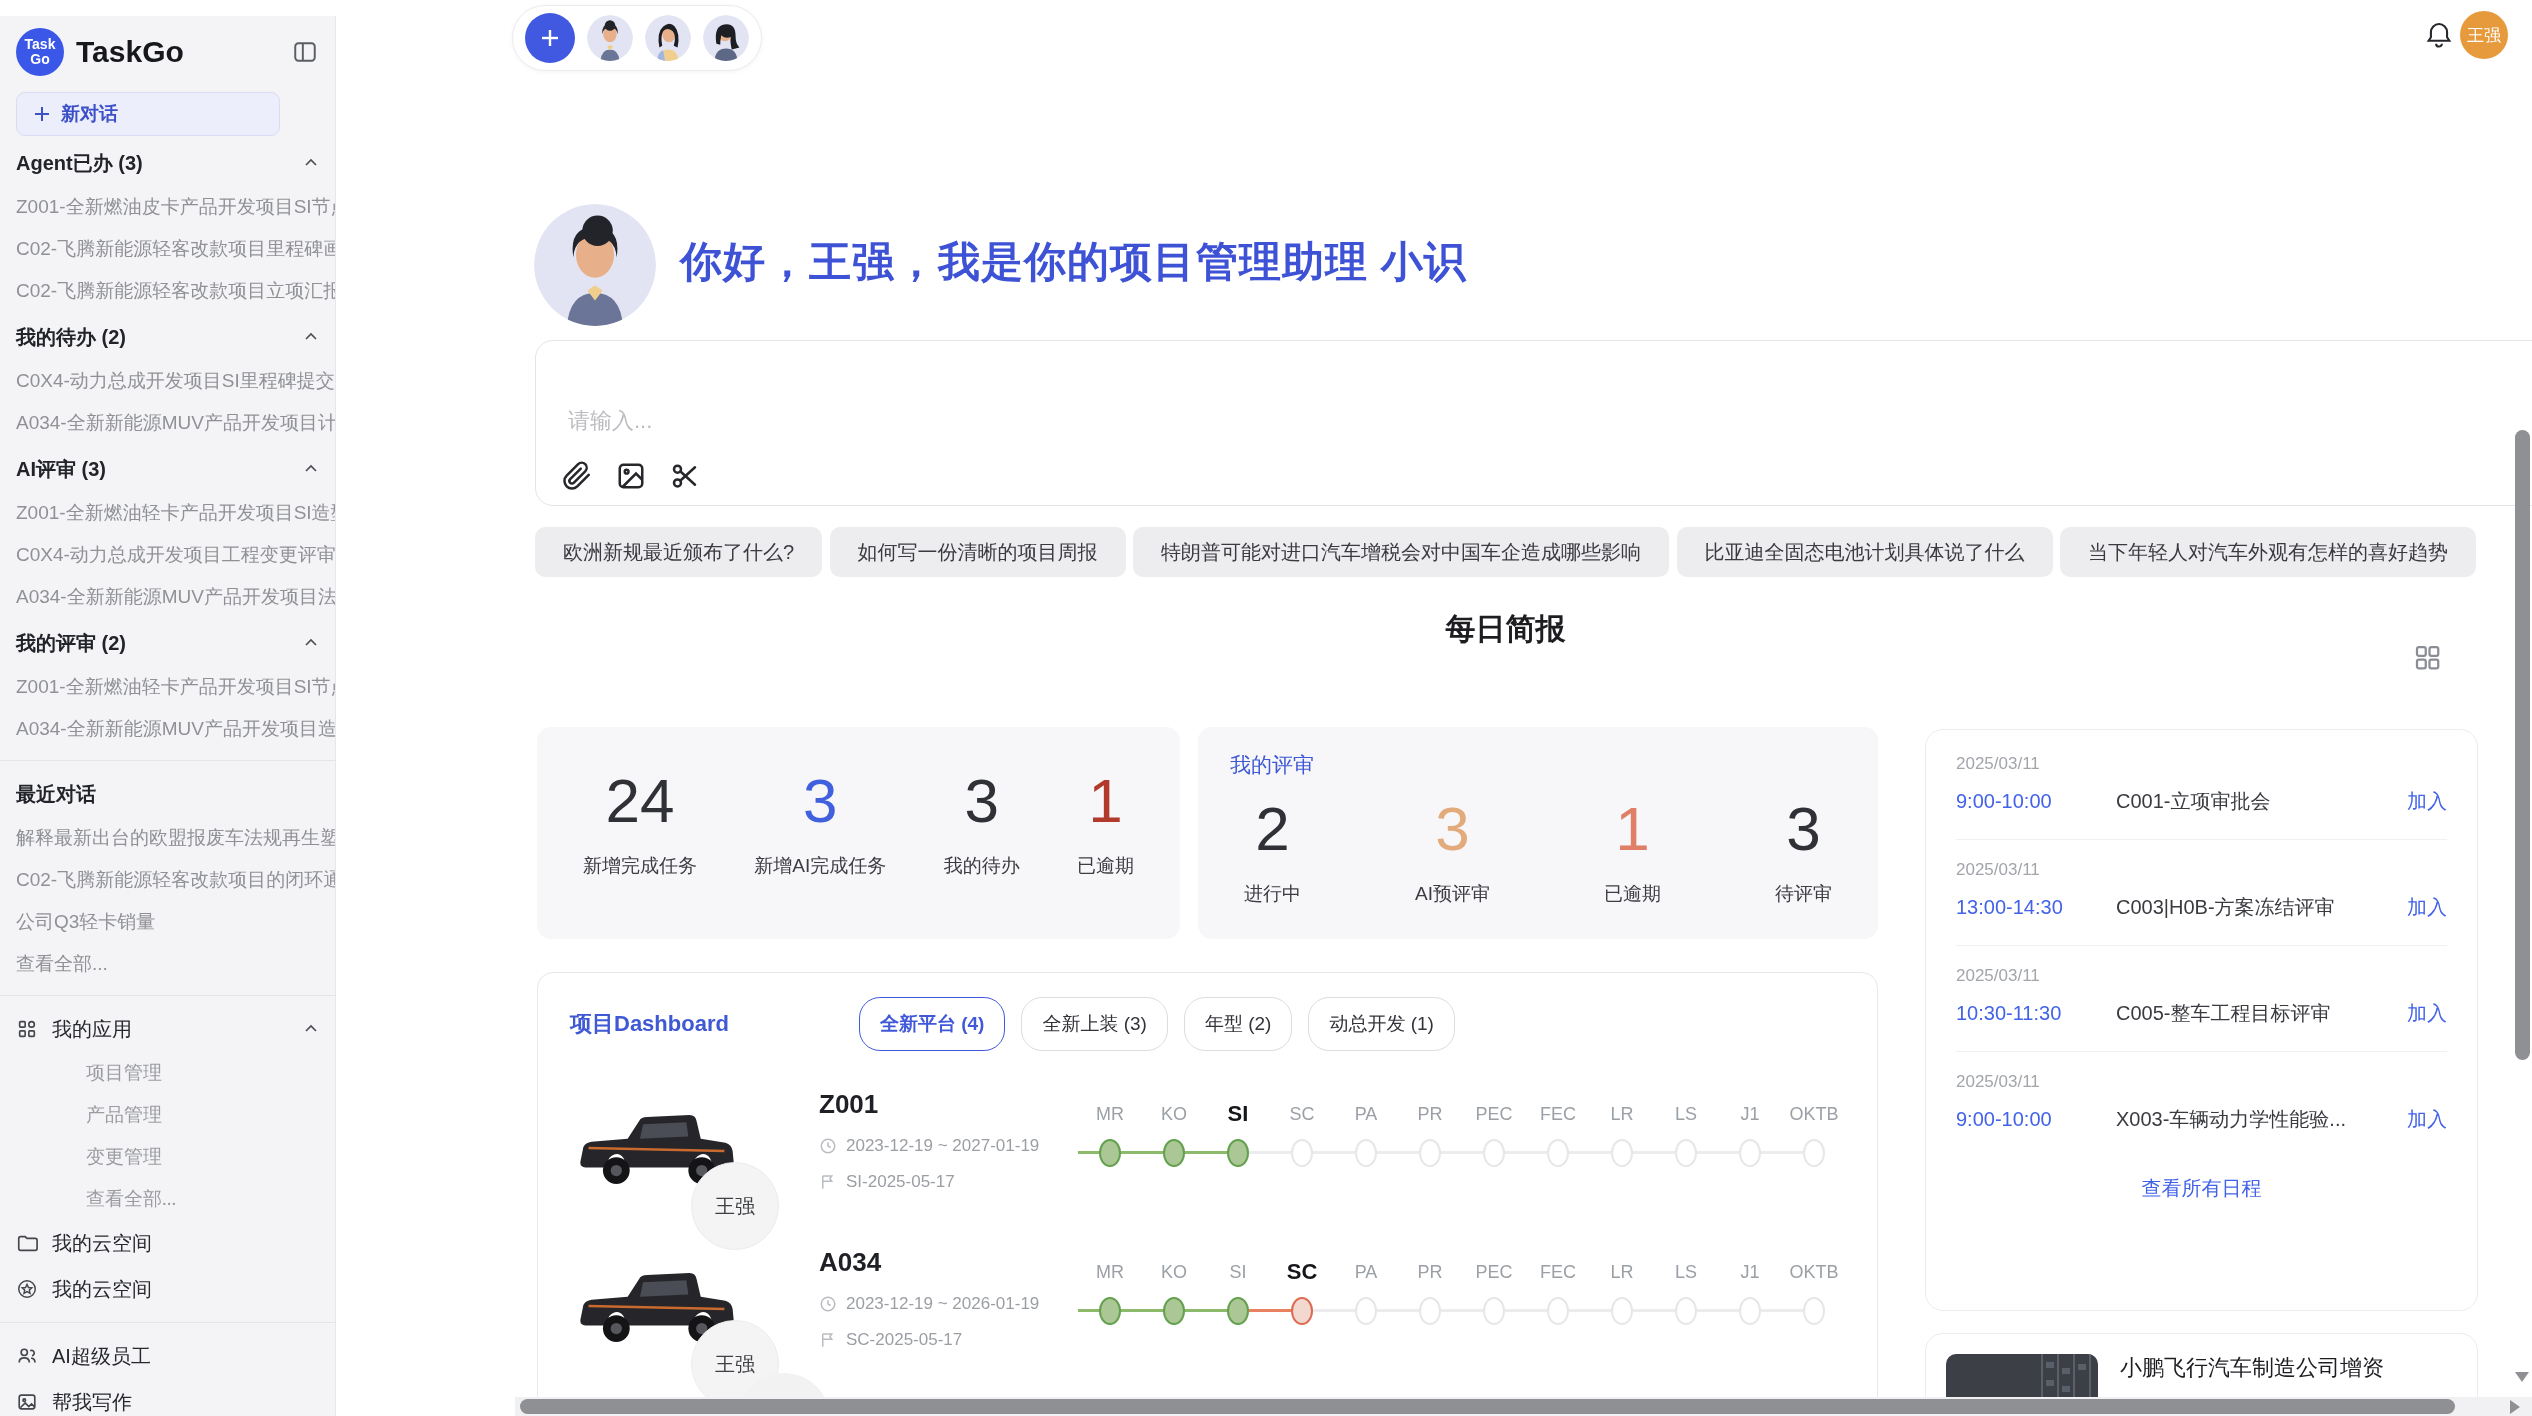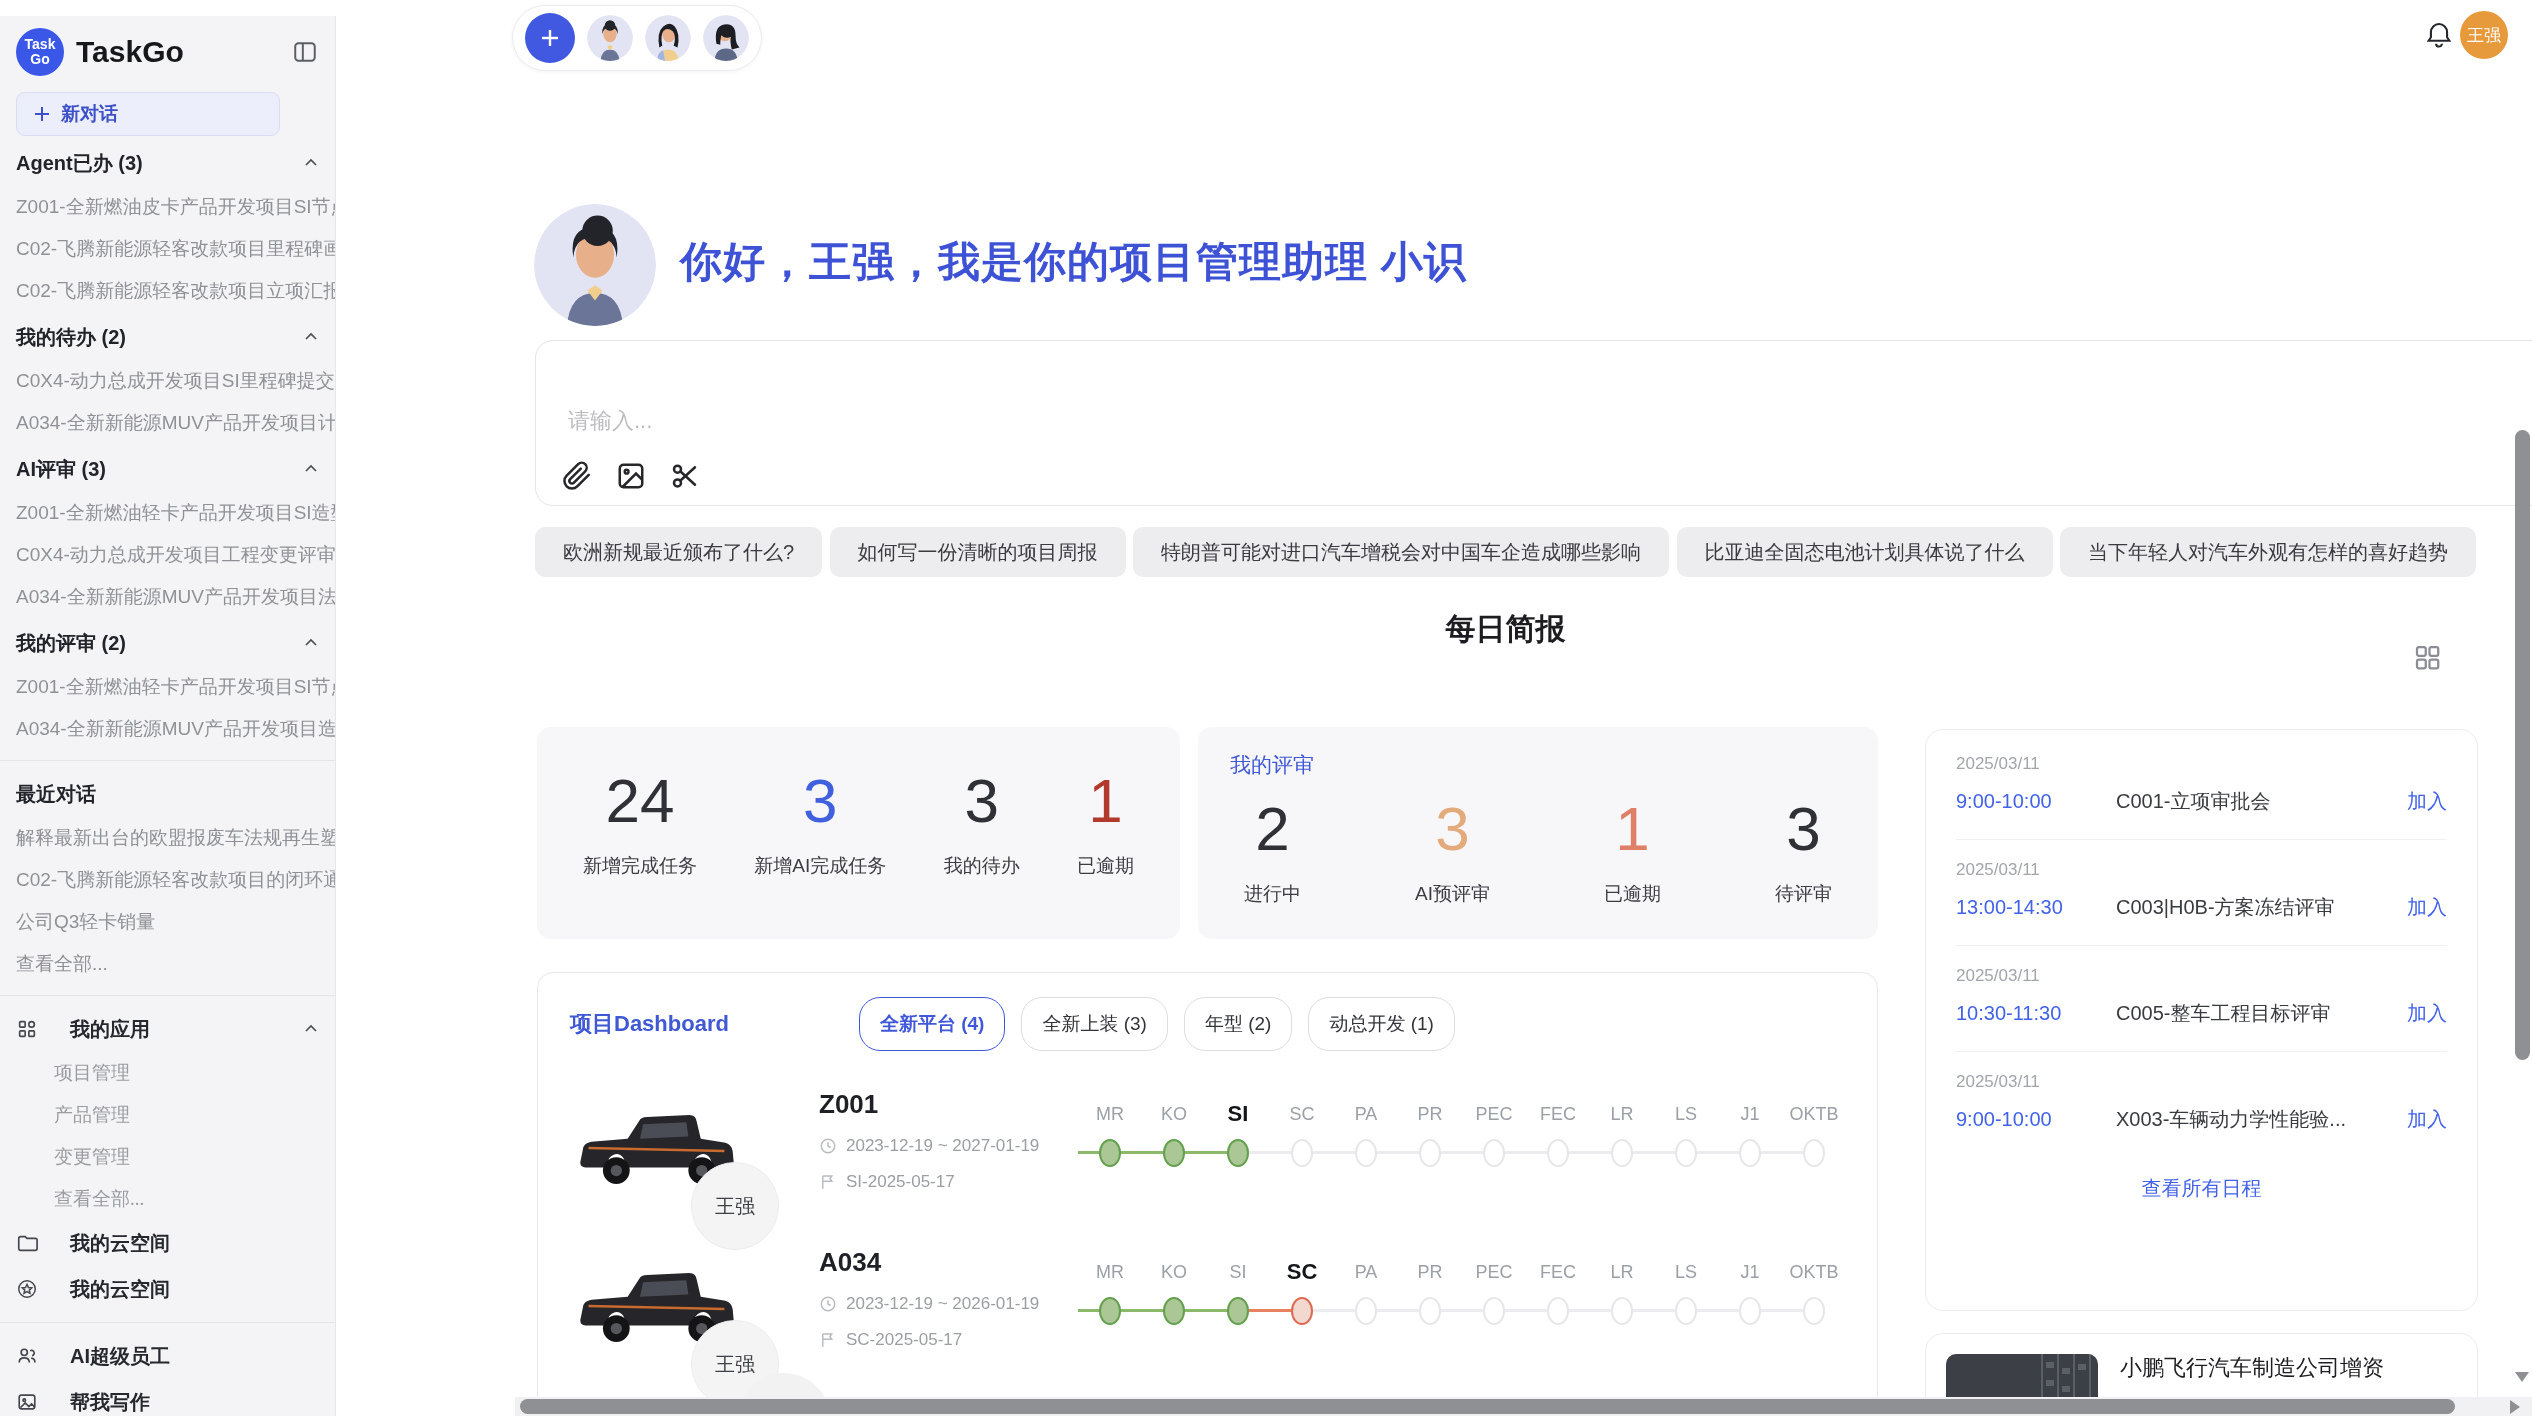--- a/index.html
+++ b/index.html
@@ -20,24 +20,24 @@
   .new-chat{margin:16px 16px 4px 16px;height:44px;width:264px;border-radius:9px;background:#eceefb;
             border:1px solid #d9dcf3;color:#3c50c8;font-size:19px;font-weight:700;display:flex;
             align-items:center;gap:10px;padding:0 16px;cursor:pointer;}
   .new-chat svg{flex-shrink:0;}
   .sb-sec-head{display:flex;align-items:center;justify-content:space-between;padding:0 16px;
                height:46px;margin-top:2px;cursor:pointer;}
   .sb-sec-title{font-size:20px;font-weight:600;color:#22242a;}
   .sb-item{padding:0 16px;height:42px;line-height:42px;font-size:19px;color:#8f9196;
            white-space:nowrap;overflow:hidden;cursor:pointer;}
   .sb-divider{height:1px;background:#e4e4e9;margin:10px 0;}
-  .sb-row{display:flex;align-items:center;gap:32px;padding:0 16px;height:46px;font-size:20px;
-          color:#26282e;cursor:pointer;font-weight:bold;}
+  .sb-row{display:flex;align-items:center;gap:14px;padding:0 16px;height:46px;font-size:20px;
+          color:#26282e;cursor:pointer;}
   .sb-row .chev{margin-left:auto;}
-  .sb-sub{padding-left:54px;height:42px;line-height:42px;font-size:19px;color:#9a9ca1;
+  .sb-sub{padding-left:86px;height:42px;line-height:42px;font-size:19px;color:#9a9ca1;
           white-space:nowrap;overflow:hidden;cursor:pointer;font-family:Liberation Serif, serif;}
   .sb-icon{width:22px;height:22px;flex-shrink:0;}
 
   
   .topbar-pill{position:absolute;left:512px;top:5px;height:66px;display:flex;align-items:center;
                gap:12px;padding:0 12px;border:1px solid #ececf0;border-radius:999px;background:#fff;
                box-shadow:0 1px 4px rgba(0,0,0,.05);}
   .plus-btn{width:50px;height:50px;border-radius:50%;background:#4159e0;display:flex;
             align-items:center;justify-content:center;cursor:pointer;}
   .avatar-sm{width:46px;height:46px;border-radius:50%;overflow:hidden;flex-shrink:0;cursor:pointer;}

